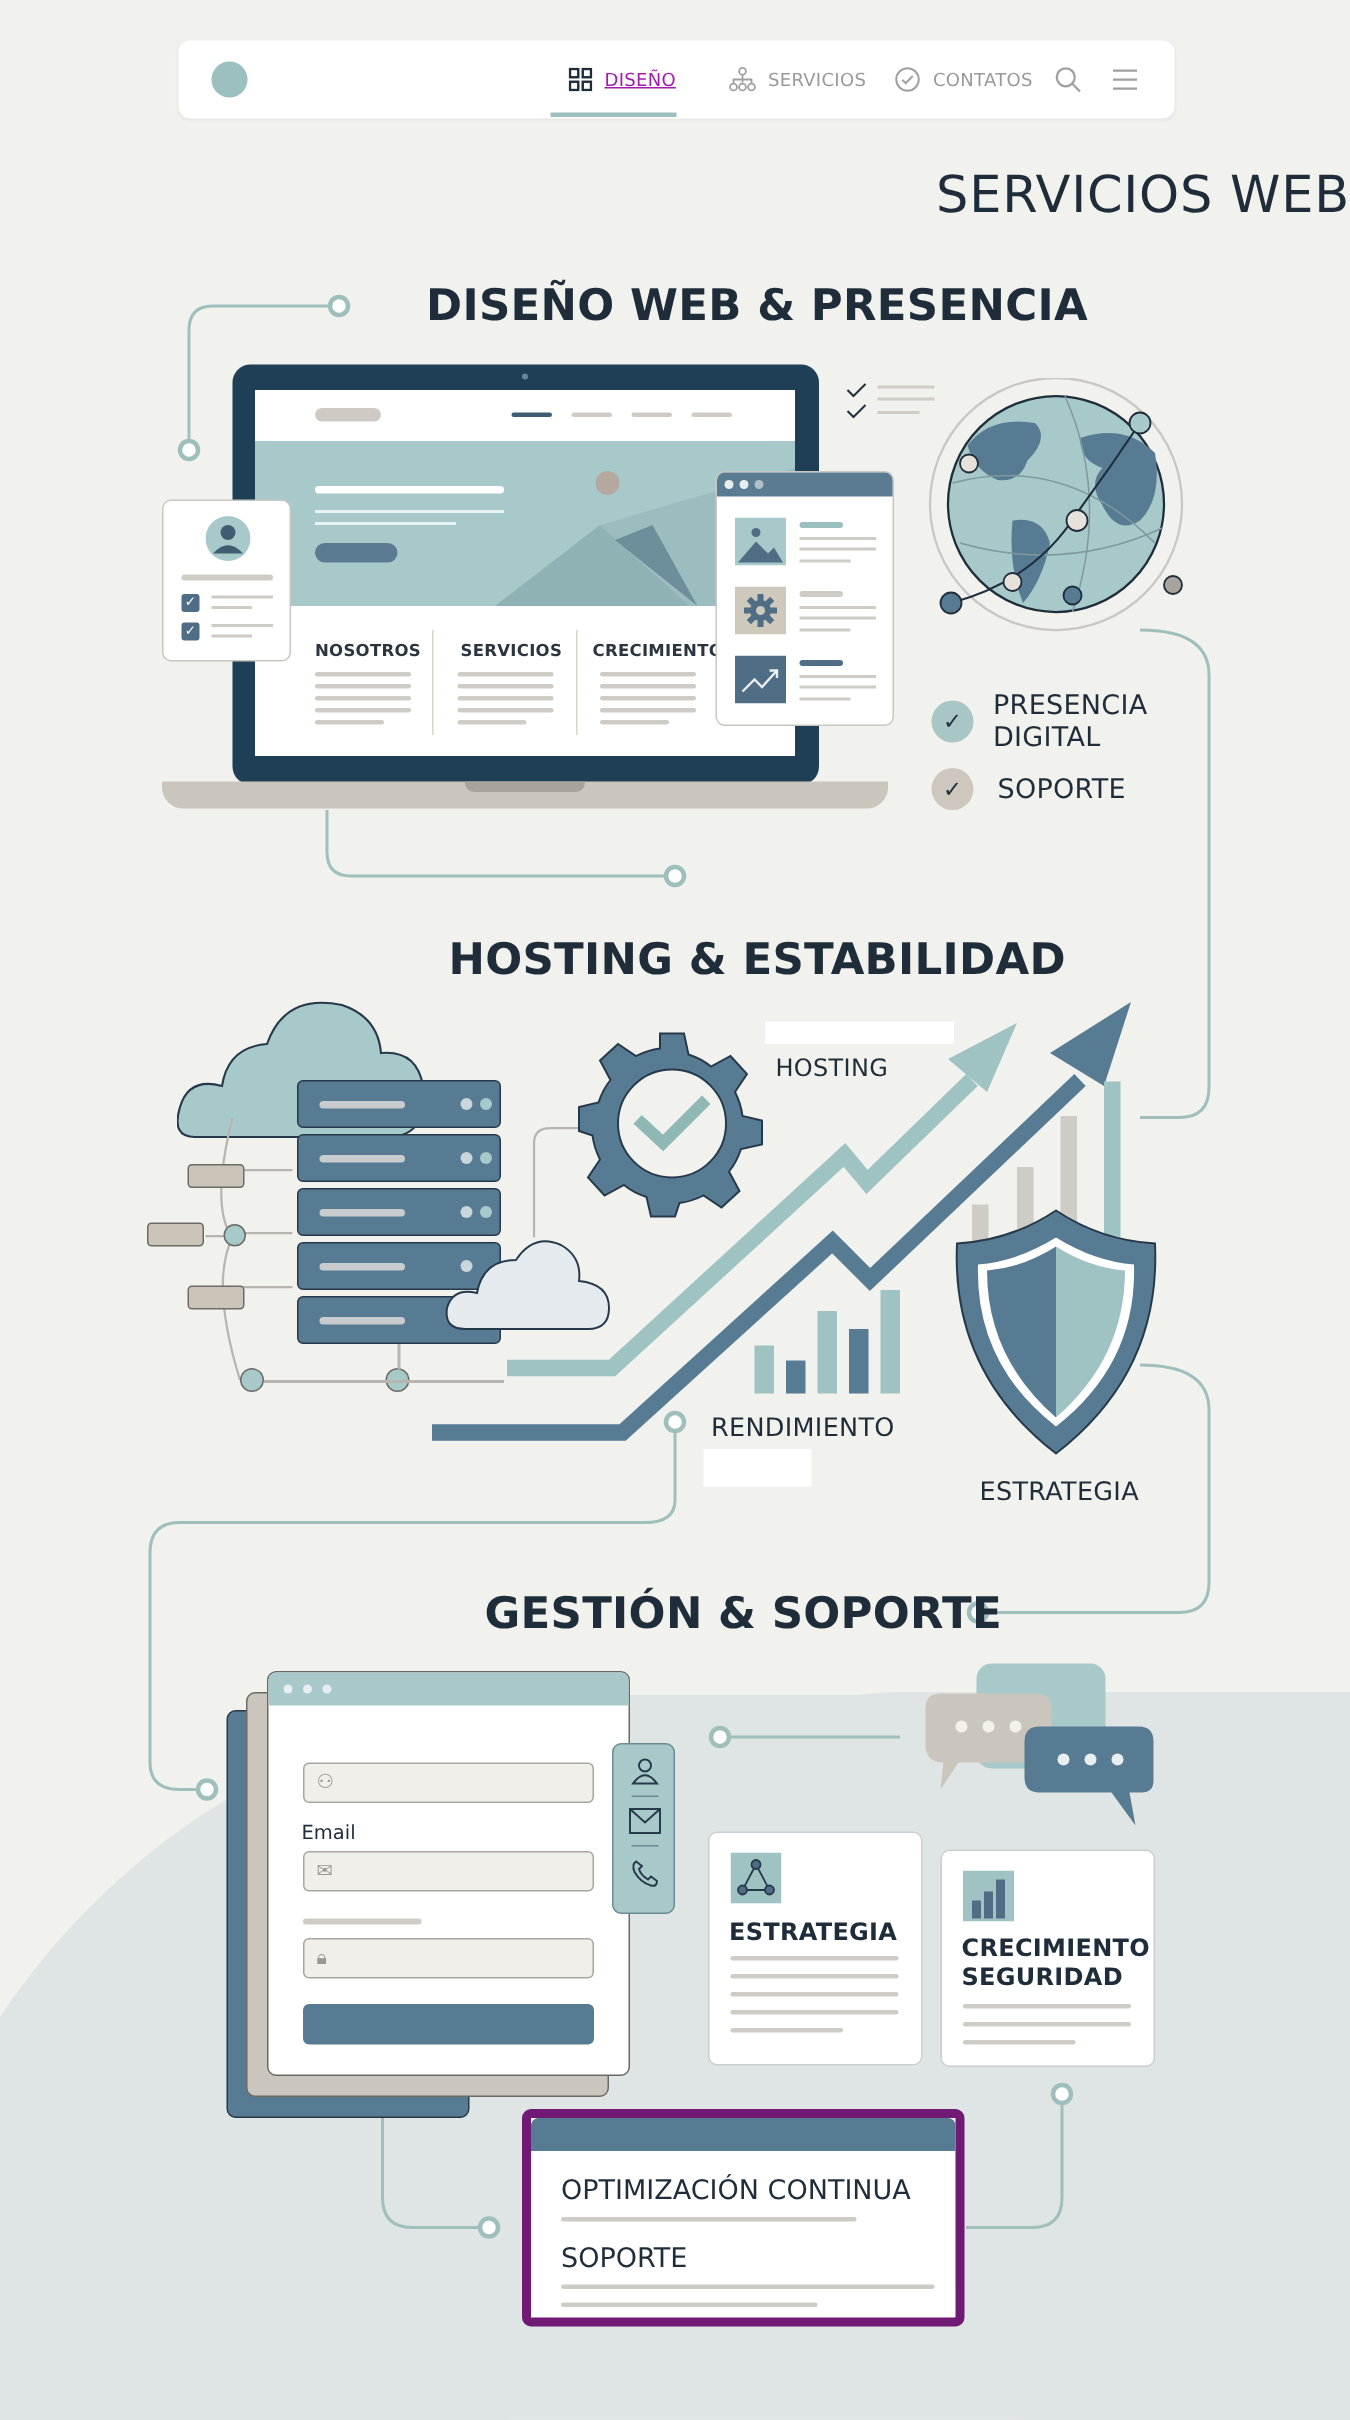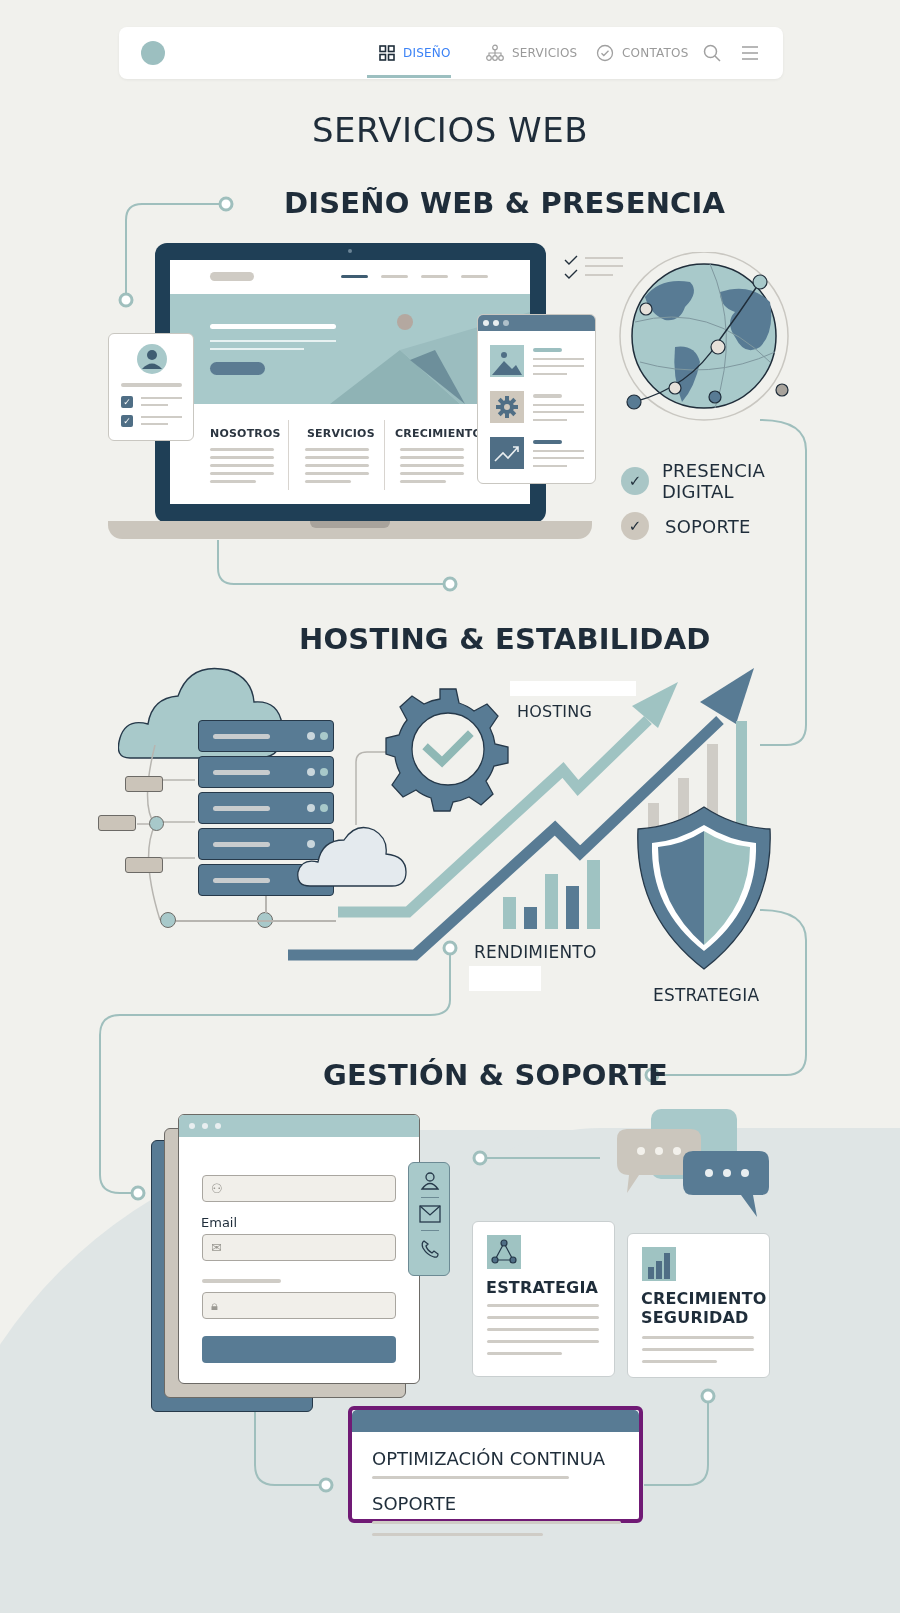--- a/index.html
+++ b/index.html
@@ -6,26 +6,26 @@
   html, body { width: 900px; height: 1613px; overflow: hidden; }
   body { background: #f1f1ed; font-family: "DejaVu Sans", "Liberation Sans", sans-serif; color: #1f2d3a; position: relative; }
   .abs { position: absolute; }
   .bg-blob { position: absolute; left: -80px; top: 1130px; width: 1100px; height: 700px; background: #dfe5e5; border-radius: 480px 0 0 0; }
   .bg-blob2 { position: absolute; left: 400px; top: 1128px; width: 600px; height: 200px; background: #dfe5e5; border-radius: 200px 0 0 0; }
 
   
   .navbar { position: absolute; left: 119px; top: 27px; width: 664px; height: 52px; background: #fff; border-radius: 8px; box-shadow: 0 1px 3px rgba(0,0,0,0.06); }
   .logo-dot { position: absolute; left: 22px; top: 14px; width: 24px; height: 24px; border-radius: 50%; background: #9cbfc0; }
   .nav-item { position: absolute; top: 0; height: 52px; display: flex; align-items: center; gap: 8px; font-size: 12px; letter-spacing: 0.2px; color: #9a9a9a; cursor: pointer; }
-  .nav-item.active { color: #3b82f6; }
+  .nav-item.active { color: #a21caf; text-decoration: underline; }
   .nav-underline { position: absolute; left: 248px; top: 48px; width: 84px; height: 3px; background: #9cbfc0; }
   .nav-icon { position: absolute; top: 17px; cursor: pointer; }
 
   
-  .h1 { position: absolute; left: 0; width: 900px; text-align: center; top: 110; font-size: 34px; font-weight: 500; letter-spacing: 0.5px; color: #1f2d3a; }
+  .h1 { position: absolute; left: 0; width: 900px; text-align: right; top: 110; font-size: 34px; font-weight: 500; letter-spacing: 0.5px; color: #1f2d3a; }
   .h2 { position: absolute; font-size: 29px; font-weight: 600; color: #1f2d3a; letter-spacing: 0.2px; white-space: nowrap; margin-left: 32px; }
 
   
   svg.lines { position: absolute; left: 0; top: 0; width: 900px; height: 1613px; pointer-events: none; }
 
   
   .laptop-frame { position: absolute; left: 155px; top: 243px; width: 391px; height: 280px; background: #1f3f56; border-radius: 12px; }
   .laptop-screen { position: absolute; left: 170px; top: 260px; width: 360px; height: 244px; background: #fff; overflow: hidden; }
   .laptop-base { position: absolute; left: 108px; top: 521px; width: 484px; height: 18px; background: #cbc6bd; border-radius: 0 0 14px 14px; }
   .laptop-notch { position: absolute; left: 310px; top: 521px; width: 80px; height: 7px; background: #a8a39c; border-radius: 0 0 6px 6px; }
@@ -447,20 +447,20 @@
     </svg>
   <div class="svc-title" style="left:13px;top:55px;">
     <div>CRECIMIENTO</div>
     <div>SEGURIDAD</div>
   </div>
   <div class="gline" style="left:14px;top:102px;width:112px;"></div>
   <div class="gline" style="left:14px;top:114px;width:112px;"></div>
   <div class="gline" style="left:14px;top:126px;width:75px;"></div>
 </div>
 
-<div class="card" style="left:348px;top:1406px;width:295px;height:117px;border:4px solid #701a75;">
+<div class="card" style="left:348px;top:1406px;width:295px;height:145px;border:6px solid #701a75;">
   <div class="winbar" style="height:22px;background:#587b94;"></div>
   <div class="abs" style="left:20px;top:38px;font-size:18px;font-weight:500;color:#1f2d3a;white-space:nowrap;">OPTIMIZACIÓN CONTINUA</div>
   <div class="gline" style="left:20px;top:66px;width:197px;"></div>
   <div class="abs" style="left:20px;top:83px;font-size:18px;font-weight:500;color:#1f2d3a;">SOPORTE</div>
   <div class="gline" style="left:20px;top:111px;width:249px;"></div>
   <div class="gline" style="left:20px;top:123px;width:171px;"></div>
 </div>
 
 </body></html>

